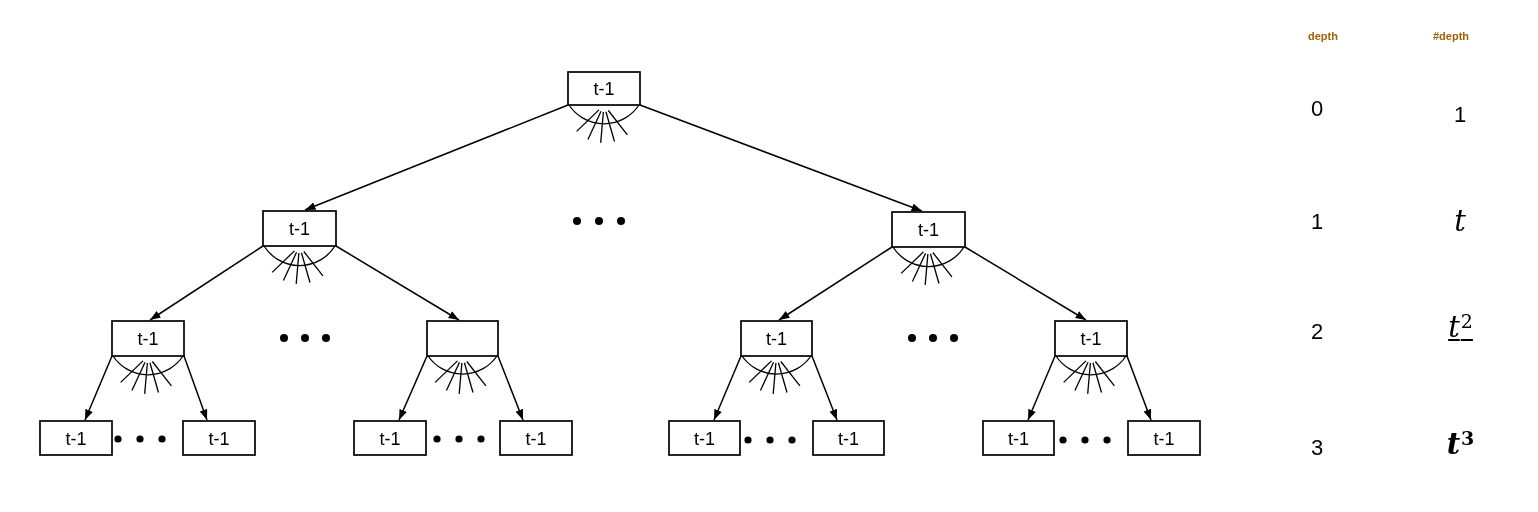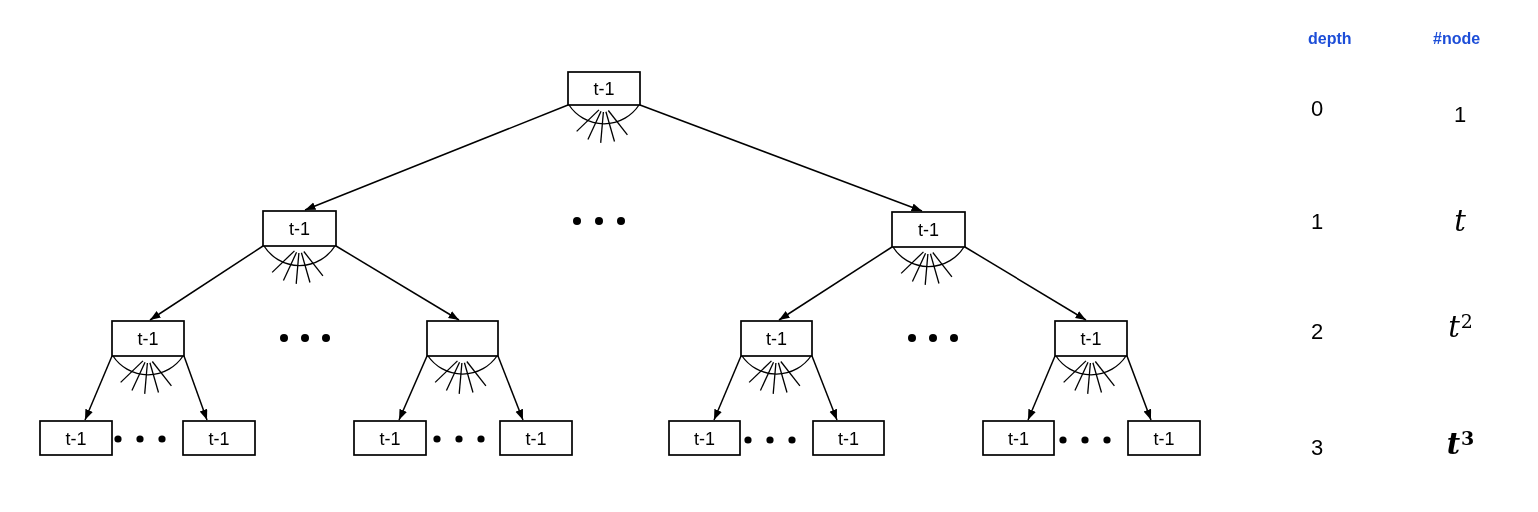--- a/index.html
+++ b/index.html
@@ -1,30 +1,30 @@
 <!DOCTYPE html>
 <html><head>
 <meta charset="utf-8">
 <style>
   html,body{margin:0;padding:0;background:#ffffff;}
   .stage{position:relative;width:1538px;height:512px;background:#ffffff;overflow:hidden;
          font-family:"Liberation Sans",sans-serif;}
   #tree-svg{position:absolute;left:0;top:0;}
-  .th{position:absolute;font-weight:bold;font-size:16px;color:#1d4ed8;}
+  .th{position:absolute;font-weight:bold;font-size:11px;color:#a16207;}
   .th-depth{left:1308px;top:30px;}
   .th-node{left:1433px;top:30px;}
   .td-depth{position:absolute;left:1301px;width:32px;text-align:center;
             font-size:22px;color:#000;}
   .td-count{position:absolute;left:1420px;width:80px;text-align:center;
             font-family:"DejaVu Serif",serif;font-style:italic;font-size:29px;color:#000;}
   .td-count.plain{font-family:"Liberation Sans",sans-serif;font-style:normal;font-size:22px;}
   .td-count sup{font-family:"DejaVu Serif",serif;font-style:normal;font-size:19px;
                 position:relative;top:2px;left:1px;}
   .r0d{top:96px;} .r1d{top:209px;} .r2d{top:319px;} .r3d{top:435px;}
-  .r0c{top:96px;} .r1c{top:202px;} .r2c{top:308px;} .r3c{top:425px;font-weight:bold;}
+  .r0c{top:96px;} .r1c{top:202px;} .r2c{top:308px;text-decoration:underline;} .r3c{top:425px;font-weight:bold;}
 </style>
 </head>
 <body>
 
 <div class="stage">
   <svg id="tree-svg" width="1538" height="512" viewBox="0 0 1538 512">
       <defs>
         <marker id="ah" markerUnits="userSpaceOnUse" markerWidth="12" markerHeight="9" refX="10.5" refY="4" orient="auto">
           <path d="M0,0 L10.5,4 L0,8 Z" fill="#000000"></path>
         </marker>
@@ -159,21 +159,21 @@
         <circle cx="792" cy="440" r="3.6" fill="#000000"></circle>
       </g>
       <g>
         <circle cx="1063" cy="440" r="3.6" fill="#000000"></circle>
         <circle cx="1085" cy="440" r="3.6" fill="#000000"></circle>
         <circle cx="1107" cy="440" r="3.6" fill="#000000"></circle>
       </g>
     </svg>
 
   <div class="th th-depth">depth</div>
-  <div class="th th-node">#node</div>
+  <div class="th th-node">#depth</div>
 
   <div class="td-depth r0d">0</div>
   <div class="td-count plain r0c"><span>1</span><sup></sup></div>
 
   <div class="td-depth r1d">1</div>
   <div class="td-count r1c"><span>t</span><sup></sup></div>
 
   <div class="td-depth r2d">2</div>
   <div class="td-count r2c"><span>t</span><sup>2</sup></div>
 

